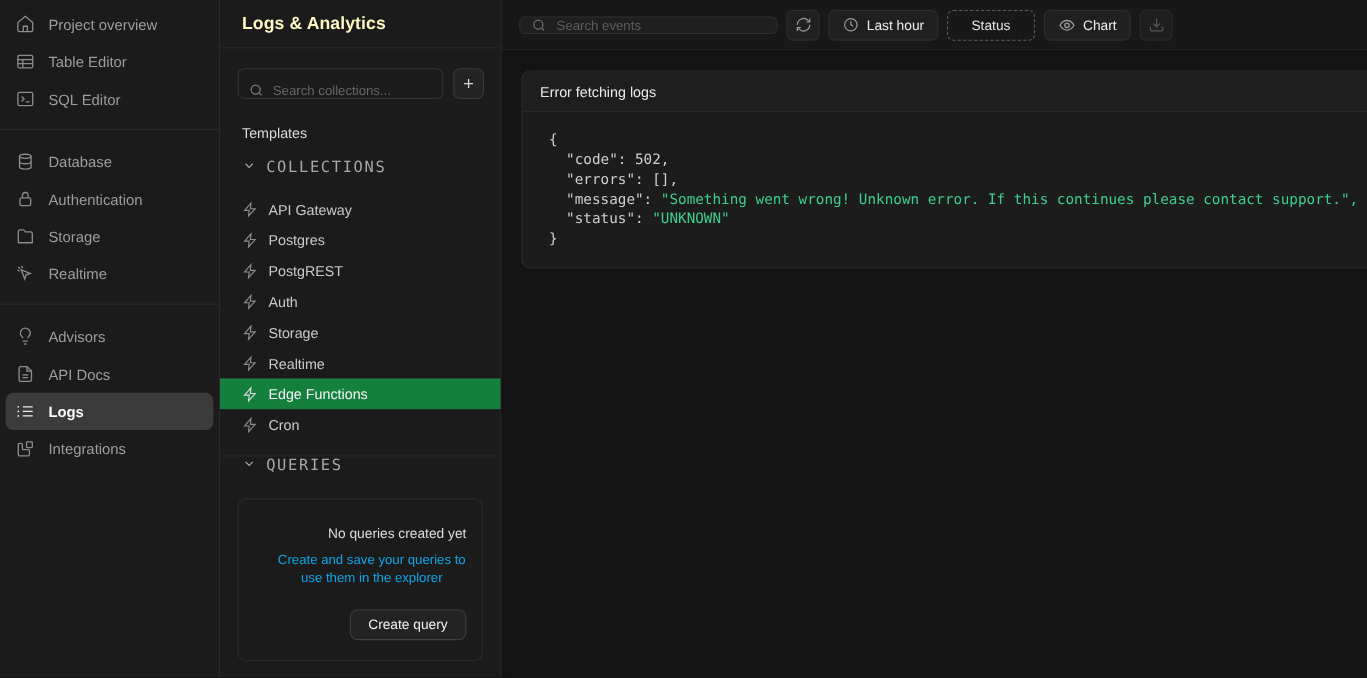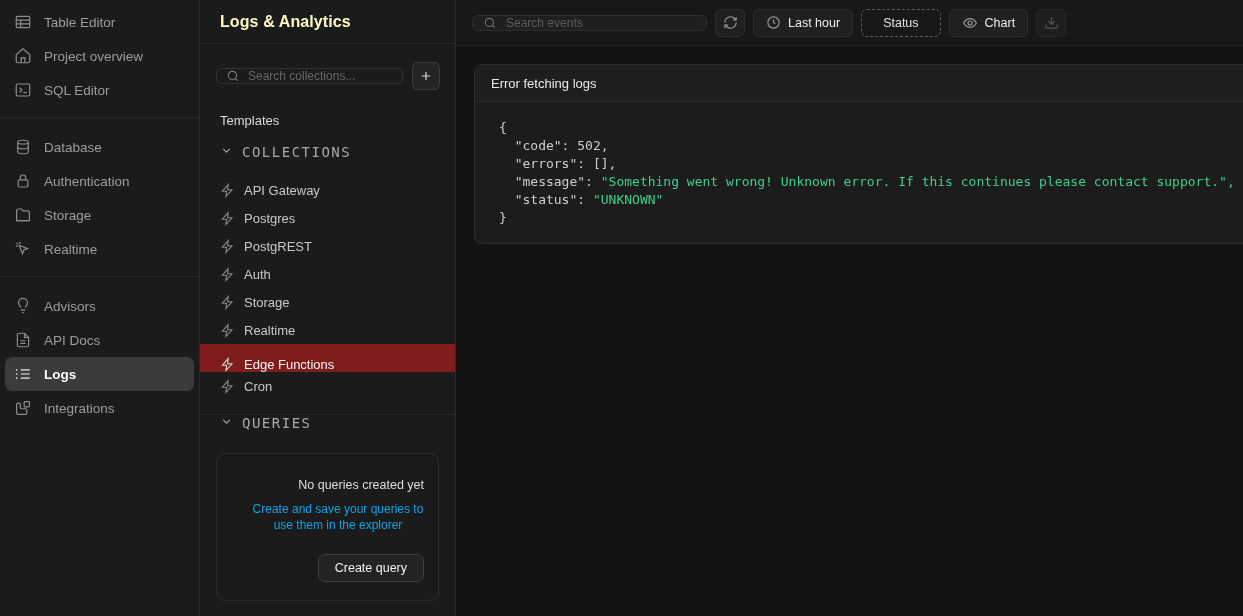--- a/index.html
+++ b/index.html
@@ -48,23 +48,23 @@
   .panel-header {
     height: 44px; display: flex; align-items: center;
     padding: 0 20px; border-bottom: 1px solid #272727;
   }
   .panel-title { font-size: 16px; font-weight: 700; color: #fef9c3; letter-spacing: .1px; }
   .panel-search-row {
     display: flex; align-items: center; gap: 9px;
     padding: 18px 15px 14px 16px;
   }
   .collections-search {
-    flex: 1; height: 16px;
+    flex: 1; height: 28px;
     background: transparent; border: 1px solid #333333; border-radius: 6px;
-    display: flex; align-items: center; gap: 8px; padding: 0 9px;
+    display: flex; align-items: flex-end; gap: 8px; padding: 0 9px;
   }
   .collections-search input {
     background: transparent; border: none; outline: none;
     color: #c9c9c9; font-size: 12px; width: 100%;
     font-family: "Liberation Sans", sans-serif;
   }
   .collections-search input::placeholder { color: #676767; }
   .add-collection-btn {
     width: 28px; height: 28px; flex: none;
     background: #242424; border: 1px solid #3a3a3a; border-radius: 6px;
@@ -81,21 +81,21 @@
     color: #a8a8a8; cursor: pointer;
     font-family: "DejaVu Sans Mono", monospace;
     font-size: 14px; letter-spacing: 1.5px;
   }
   .coll-list { padding: 4px 0 14px 0; }
   .coll-item {
     height: 28px; display: flex; align-items: center; gap: 9px;
     padding: 0 20px; color: #c9c9c9; font-size: 13px; cursor: pointer;
   }
   .coll-item svg { stroke: #8d8d8d; flex: none; }
-  .coll-item.active { background: #7f1d1d; color: #f5f5f5; align-items: flex-end; }
+  .coll-item.active { background: #15803d; color: #f5f5f5; }
   .coll-item.active svg { stroke: #dcdcdc; }
   .panel-divider { border-top: 1px solid #272727; }
 
   .queries-empty-card {
     margin: 10px 16px 0 16px;
     border: 1px solid #2b2b2b; border-radius: 8px;
     padding: 24px 14px 18px 14px;
     display: flex; flex-direction: column; align-items: flex-end; text-align: center;
   }
   .queries-empty-title { font-size: 12.5px; color: #dddddd; margin-bottom: 9px; }
@@ -162,34 +162,34 @@
 </head>
 <body>
 
 <div class="app">
 
   <aside class="sidebar">
     <nav class="side-section">
       <div class="side-item">
         <span class="icn">
           <svg width="18" height="18" viewBox="0 0 24 24" fill="none" stroke-width="1.6">
+              <path d="m3 10 9-7.5L21 10v9a2 2 0 0 1-2 2H5a2 2 0 0 1-2-2z"></path>
+              <path d="M9.5 21v-6.5h5V21"></path>
+            </svg>
+        </span>
+        <span>Project overview</span>
+      </div>
+      <div class="side-item">
+        <span class="icn">
+          <svg width="18" height="18" viewBox="0 0 24 24" fill="none" stroke-width="1.6">
               <rect x="3" y="4.5" width="18" height="15" rx="2"></rect>
               <path d="M3 9.5h18M3 14.5h18M9 9.5V19.5"></path>
             </svg>
         </span>
         <span>Table Editor</span>
-      </div>
-      <div class="side-item">
-        <span class="icn">
-          <svg width="18" height="18" viewBox="0 0 24 24" fill="none" stroke-width="1.6">
-              <path d="m3 10 9-7.5L21 10v9a2 2 0 0 1-2 2H5a2 2 0 0 1-2-2z"></path>
-              <path d="M9.5 21v-6.5h5V21"></path>
-            </svg>
-        </span>
-        <span>Project overview</span>
       </div>
       <div class="side-item">
         <span class="icn">
           <svg width="18" height="18" viewBox="0 0 24 24" fill="none" stroke-width="1.6">
               <rect x="3" y="4" width="18" height="16" rx="2"></rect>
               <path d="m7.5 9 3 3-3 3M12.5 15.5H17"></path>
             </svg>
         </span>
         <span>SQL Editor</span>
       </div>

